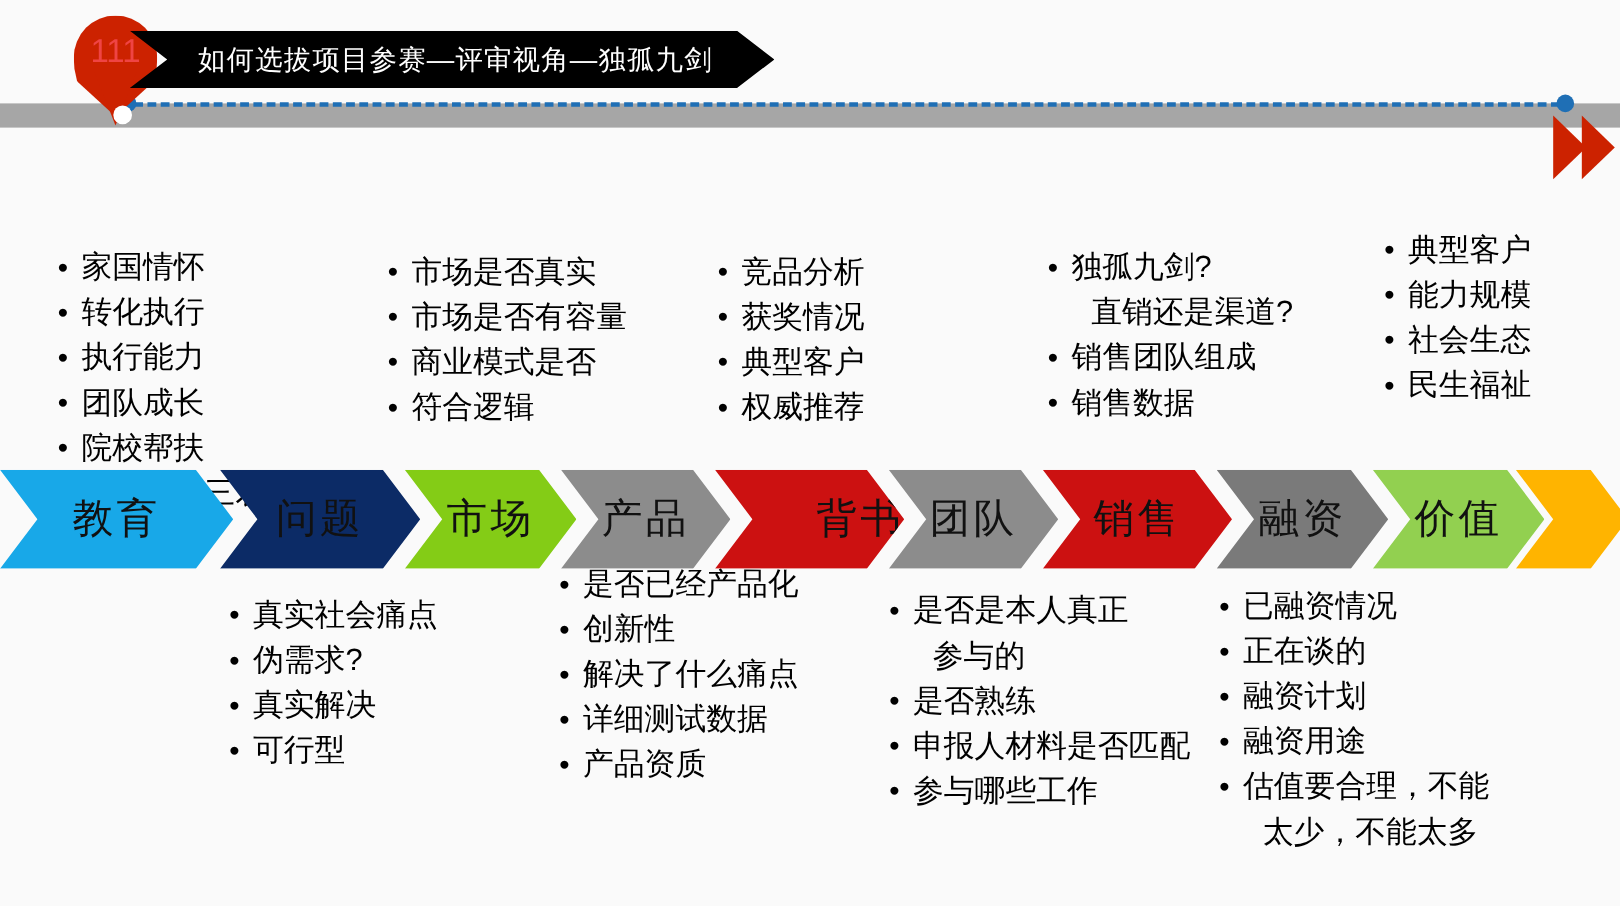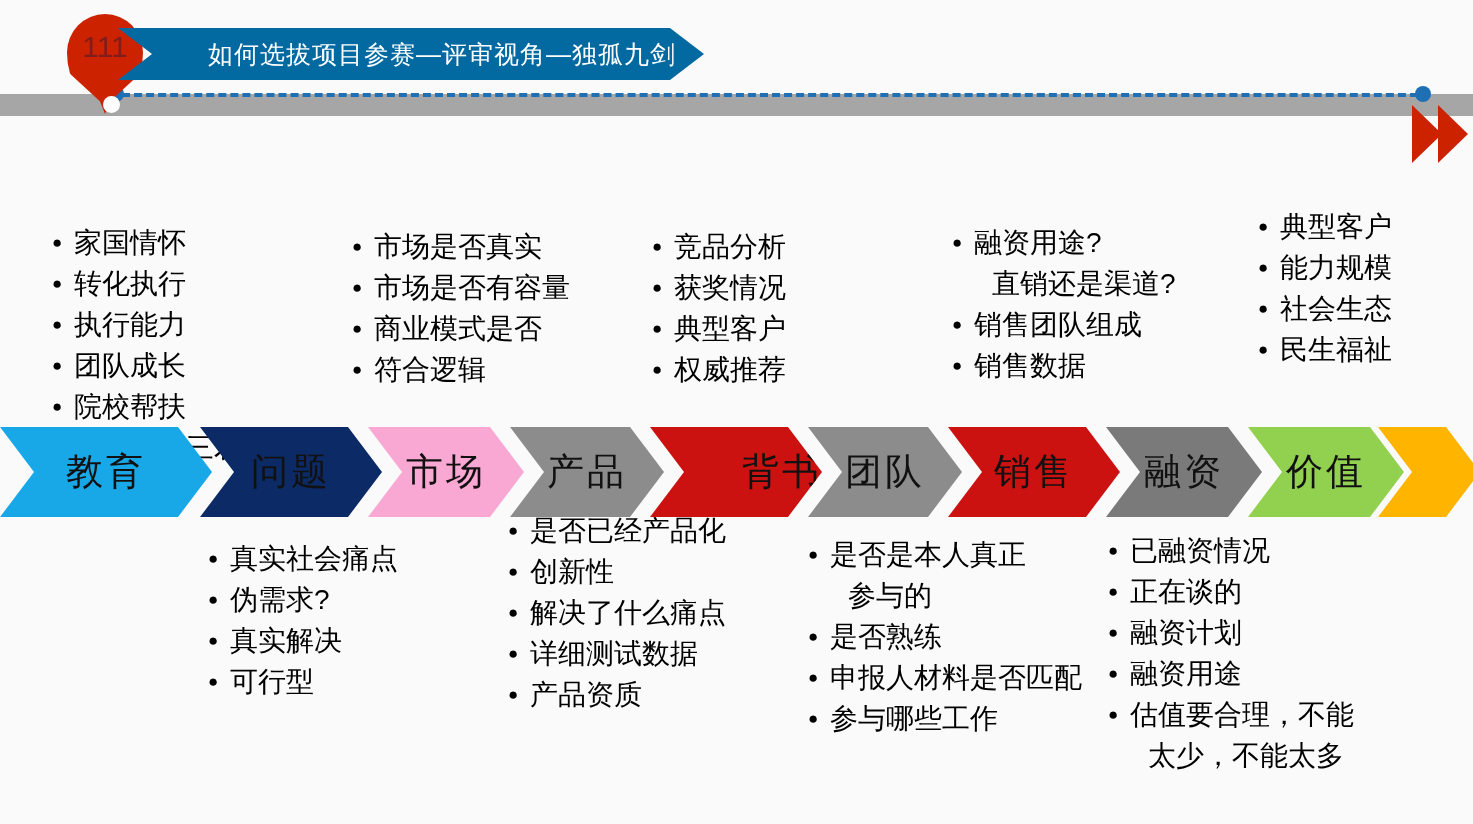--- a/index.html
+++ b/index.html
@@ -81,21 +81,21 @@
     border-left: 19px solid transparent;
     border-right: 19px solid transparent;
     border-top: 48px solid #cc2200;
   }
   .pin-num {
     position: absolute;
     left: 0;
     top: 18px;
     width: 76px;
     text-align: center;
-    color: #7f1d1d;
+    color: #ef4444;
     font-size: 30px;
     line-height: 30px;
     font-weight: normal;
     z-index: 3;
   }
   .pin-tip {
     position: absolute;
     left: 103px;
     top: 96px;
     width: 17px;
@@ -104,25 +104,24 @@
     background: #ffffff;
     z-index: 4;
   }
 
   .title-banner {
     position: absolute;
     left: 118px;
     top: 28px;
     width: 586px;
     height: 52px;
-    background: #0369a1;
+    background: #000000;
     clip-path: polygon(0 0, calc(100% - 34px) 0, 100% 50%, calc(100% - 34px) 100%, 0 100%, 34px 50%);
     display: flex;
     align-items: center;
-    justify-content: center;
   }
   .title-text {
     margin-left: 62px;
     color: #ffffff;
     font-size: 25px;
     letter-spacing: 1px;
     white-space: nowrap;
   }
 
   .double-chev {
@@ -232,40 +231,40 @@
       <div class="li">商业模式是否</div>
       <div class="li">符合逻辑</div>
     </div>
   <div class="col" id="top-col-2" style="left:652px; top:226px;">
       <div class="li">竞品分析</div>
       <div class="li">获奖情况</div>
       <div class="li">典型客户</div>
       <div class="li">权威推荐</div>
     </div>
   <div class="col" id="top-col-3" style="left:952px; top:222px;">
-      <div class="li">融资用途?</div>
+      <div class="li">独孤九剑?</div>
       <div class="li cont no-bullet" style="padding-left: 40px; --nb: 1;">直销还是渠道?</div>
       <div class="li">销售团队组成</div>
       <div class="li">销售数据</div>
     </div>
   <div class="col" id="top-col-4" style="left:1258px; top:206px;">
       <div class="li">典型客户</div>
       <div class="li">能力规模</div>
       <div class="li">社会生态</div>
       <div class="li">民生福祉</div>
     </div>
 
   <div class="ribbon" id="ribbon">
       <div class="chev" style="left: 0px; width: 212px; background: rgb(24, 168, 232); z-index: 20; clip-path: polygon(0px 0px, calc(100% - 34px) 0px, 100% 50%, calc(100% - 34px) 100%, 0px 100%, 34px 50%);">
         <span class="chev-label">教育</span>
       </div>
       <div class="chev" style="left: 200px; width: 182px; background: rgb(12, 43, 102); z-index: 19; clip-path: polygon(0px 0px, calc(100% - 34px) 0px, 100% 50%, calc(100% - 34px) 100%, 0px 100%, 34px 50%);">
         <span class="chev-label">问题</span>
       </div>
-      <div class="chev" style="left: 368px; width: 156px; background: #f9a8d4; z-index: 18; clip-path: polygon(0px 0px, calc(100% - 34px) 0px, 100% 50%, calc(100% - 34px) 100%, 0px 100%, 34px 50%); text-align: right;">
+      <div class="chev" style="left: 368px; width: 156px; background: #84cc16; z-index: 18; clip-path: polygon(0px 0px, calc(100% - 34px) 0px, 100% 50%, calc(100% - 34px) 100%, 0px 100%, 34px 50%); text-align: right;">
         <span class="chev-label">市场</span>
       </div>
       <div class="chev" style="left: 510px; width: 154px; background: rgb(140, 140, 140); z-index: 17; clip-path: polygon(0px 0px, calc(100% - 34px) 0px, 100% 50%, calc(100% - 34px) 100%, 0px 100%, 34px 50%);">
         <span class="chev-label">产品</span>
       </div>
       <div class="chev" style="left: 650px; width: 172px; background: rgb(204, 17, 17); z-index: 16; clip-path: polygon(0px 0px, calc(100% - 34px) 0px, 100% 50%, calc(100% - 34px) 100%, 0px 100%, 34px 50%); justify-content: flex-end;">
         <span class="chev-label">背书</span>
       </div>
       <div class="chev" style="left: 808px; width: 154px; background: rgb(140, 140, 140); z-index: 15; clip-path: polygon(0px 0px, calc(100% - 34px) 0px, 100% 50%, calc(100% - 34px) 100%, 0px 100%, 34px 50%);">
         <span class="chev-label">团队</span>

